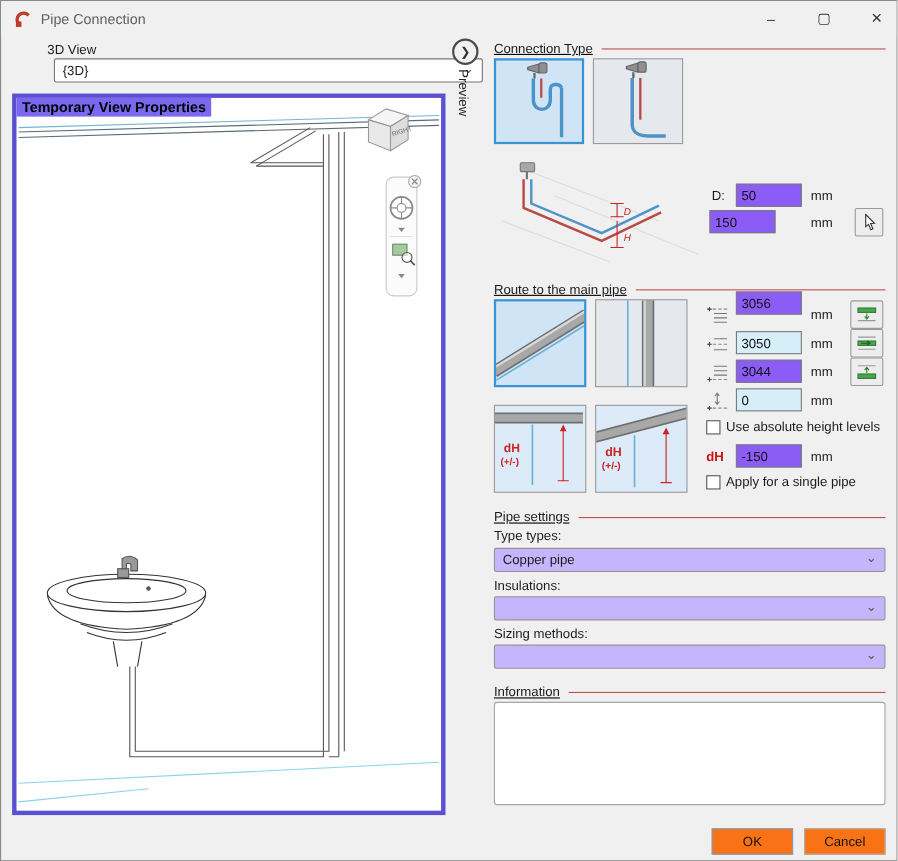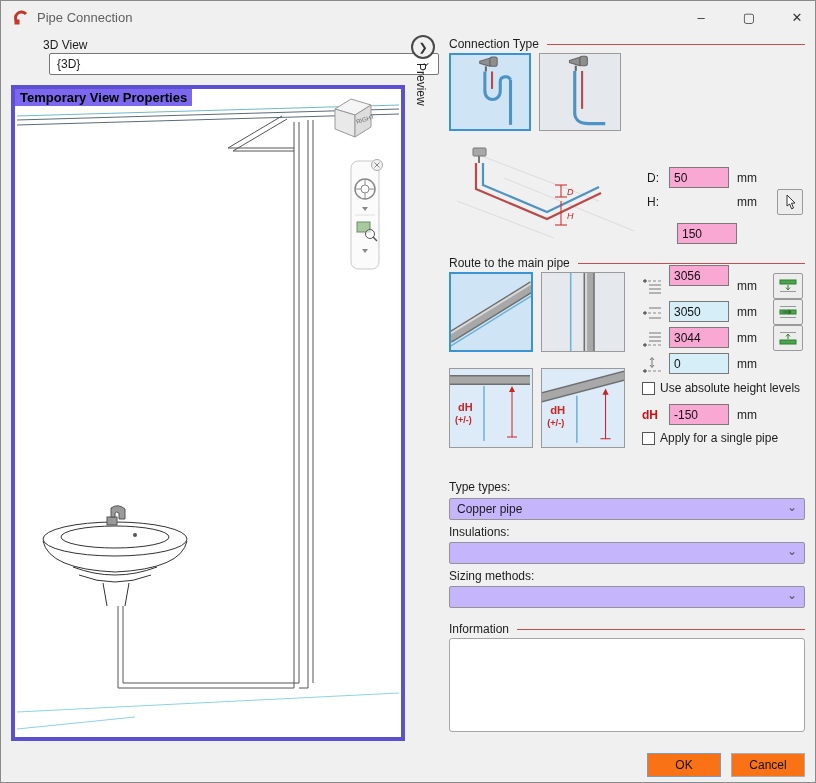--- a/index.html
+++ b/index.html
@@ -3,34 +3,34 @@
 <meta charset="utf-8">
 <style>
   * { margin:0; padding:0; box-sizing:border-box; font-family:"Liberation Sans","DejaVu Sans",sans-serif; }
   body { background:#ffffff; }
   .window { position:relative; width:816px; height:783px; background:#f0f0f0; border:1px solid #8a8a8a; overflow:hidden; }
   .titlebar { position:absolute; left:0; top:0; width:100%; height:32px; background:#f0f0f0; }
   .appicon { position:absolute; left:12px; top:8px; }
   .title { position:absolute; left:36px; top:9px; font-size:13px; color:#5f5f5f; }
   .winbtn { position:absolute; top:0; width:40px; height:32px; display:flex; align-items:center; justify-content:center; font-size:13px; color:#333; cursor:default; }
   .lbl { position:absolute; font-size:12px; color:#1c1c1c; white-space:nowrap; }
-  .section { position:absolute; display:flex; align-items:center; gap:8px; }
+  .section { position:absolute; display:flex; align-items:center; gap:8px;text-decoration:underline; }
   .section .stext { font-size:12px; color:#1c1c1c; white-space:nowrap; }
   .section .sline { flex:1; height:1px; background:#c0504d; }
   .combo { position:absolute; height:22px; border:1px solid #949494; background:#c4b5fd; border-radius:2px; font-size:12px; color:#1c1c1c; display:flex; align-items:center; padding:0 22px 0 7px; }
   .combo .chev { position:absolute; right:7px; top:1px; font-size:12px; color:#555; }
   .previewbox { position:absolute; left:10px; top:84px; width:394px; height:656px; border:4px solid #5c50d2; background:#ffffff; }
   .tvp { position:absolute; left:0; top:0; background:#7b68ee; color:#000; font-size:13px; font-weight:bold; padding:1px 5px; }
   .expand-circle { position:absolute; left:410px; top:34px; width:24px; height:24px; border:2px solid #4a4a4a; border-radius:50%; display:flex; align-items:center; justify-content:center; font-size:11px; font-weight:bold; color:#333; background:#f0f0f0; }
   .vlabel { position:absolute; left:413px; top:62px; writing-mode:vertical-rl; font-size:12px; color:#222; }
   .thumb { position:absolute; overflow:hidden; }
   .thumb.sel { border:2px solid #3a93d5; background:#cfe4f5; }
   .thumb.gray { border:1px solid #9a9a9a; background:#e5e9ed; }
   .thumb.blue { border:1px solid #9a9a9a; background:#dcebf7; }
-  .num { position:absolute; width:60px; height:21px; border:1px solid #7a7a7a; background:#f9a8d4; font-size:12px; color:#111; padding:1px 4px; }
+  .num { position:absolute; width:60px; height:21px; border:1px solid #7a7a7a; background:#8b5cf6; font-size:12px; color:#111; padding:1px 4px; }
   .num.hl { background:#d6eef8; }
   .unit { position:absolute; font-size:12px; color:#1c1c1c; }
   .sqbtn { position:absolute; background:#ededed; border:1px solid #9a9a9a; border-radius:2px; display:flex; align-items:center; justify-content:center; }
   .cbrow { position:absolute; display:flex; align-items:flex-end; font-size:12px; color:#1c1c1c; }
   .cb { width:13px; height:13px; border:1px solid #555; background:#fff; display:inline-block; margin-right:5px; flex:none; }
   .dhlbl { position:absolute; font-size:12px; font-weight:bold; color:#cc1111; }
   .infobox { position:absolute; left:448px; top:637px; width:356px; height:94px; border:1px solid #a6a6a6; border-radius:3px; background:#fff; resize:none; font-size:12px; padding:4px; }
   .btn { position:absolute; width:74px; height:24px; background:#f97316; border:1px solid #adadad; font-size:12px; color:#111; display:flex; align-items:center; justify-content:center; }
   .btn.ok { border-color:#7a9cc4; }
   .rowicon { position:absolute; }
@@ -181,21 +181,21 @@
     </g>
     <text x="118" y="52" font-size="9" font-style="italic" fill="#cc2222">D</text>
     <text x="118" y="76" font-size="9" font-style="italic" fill="#cc2222">H</text>
   </svg>
 
   <div class="lbl" style="left:646px; top:170px;">D:</div>
   <input class="num" style="left: 668px; top: 166px;" value="50">
   <div class="unit" style="left:736px; top:170px;">mm</div>
 
   <div class="lbl" style="left:646px; top:194px;">H:</div>
-  <input class="num" style="left: 676px; top: 190px; margin-top: 32px;" value="150">
+  <input class="num" style="left: 644px; top: 190px;" value="150">
   <div class="unit" style="left:736px; top:194px;">mm</div>
 
   <div class="sqbtn" style="left:776px; top:188px; width:26px; height:26px;">
     <svg width="13" height="16" viewBox="0 0 13 16">
       <path d="M3,1 L11,9 L7.5,9.2 L9.5,14 L7.6,14.8 L5.6,10 L3,12 Z" fill="#fff" stroke="#333"></path>
     </svg>
   </div>
 
   <div class="section" style="left:448px; top:255px; width:356px;">
     <span class="stext">Route to the main pipe</span>
@@ -301,20 +301,24 @@
 
   <div class="dhlbl" style="left:641px; top:407px;">dH</div>
   <input class="num" style="left: 668px; top: 403px;" value="-150">
   <div class="unit" style="left:736px; top:407px;">mm</div>
 
   <div class="cbrow" style="left:641px; top:430px;">
     <span class="cb"></span>
     <span>Apply for a single pipe</span>
   </div>
 
+  <div class="section" style="left:448px; top:462px; width:356px;">
+    <span class="stext">Pipe settings</span>
+    <span class="sline"></span>
+  </div>
 
   <div class="lbl" style="left:448px; top:479px;">Type types:</div>
   <div class="combo" style="left:448px; top:497px; width:356px;">
     <span>Copper pipe</span>
     <span class="chev">⌄</span>
   </div>
 
   <div class="lbl" style="left:448px; top:524px;">Insulations:</div>
   <div class="combo" style="left:448px; top:541px; width:356px;">
     <span></span>

